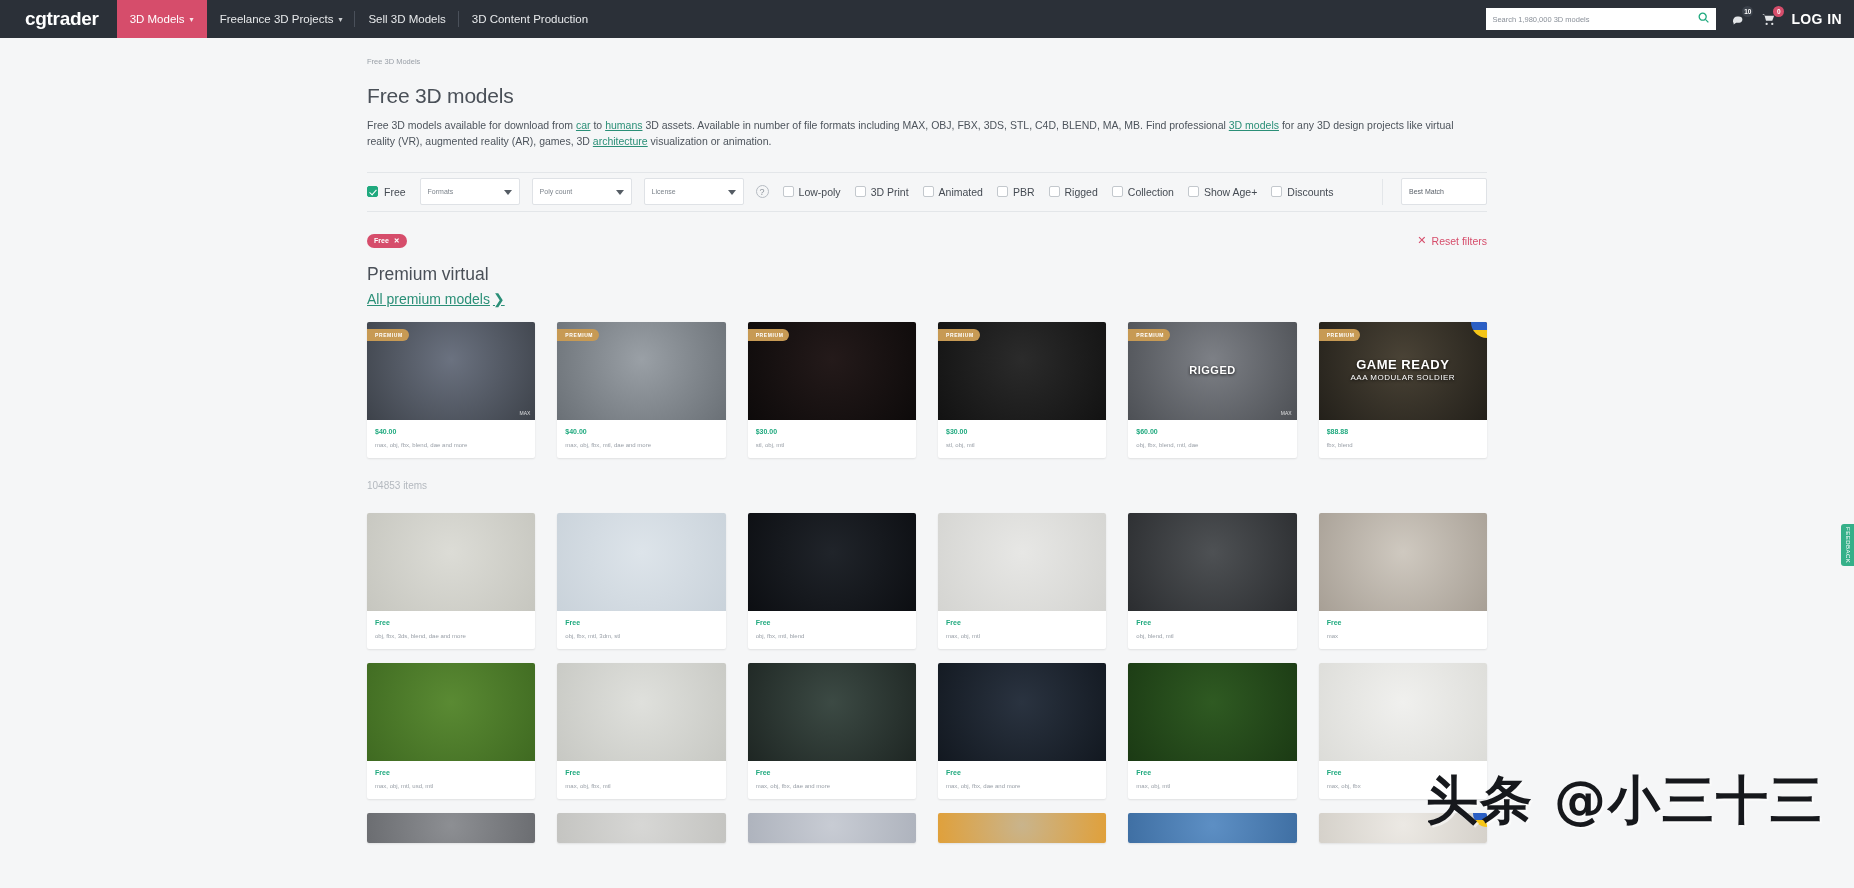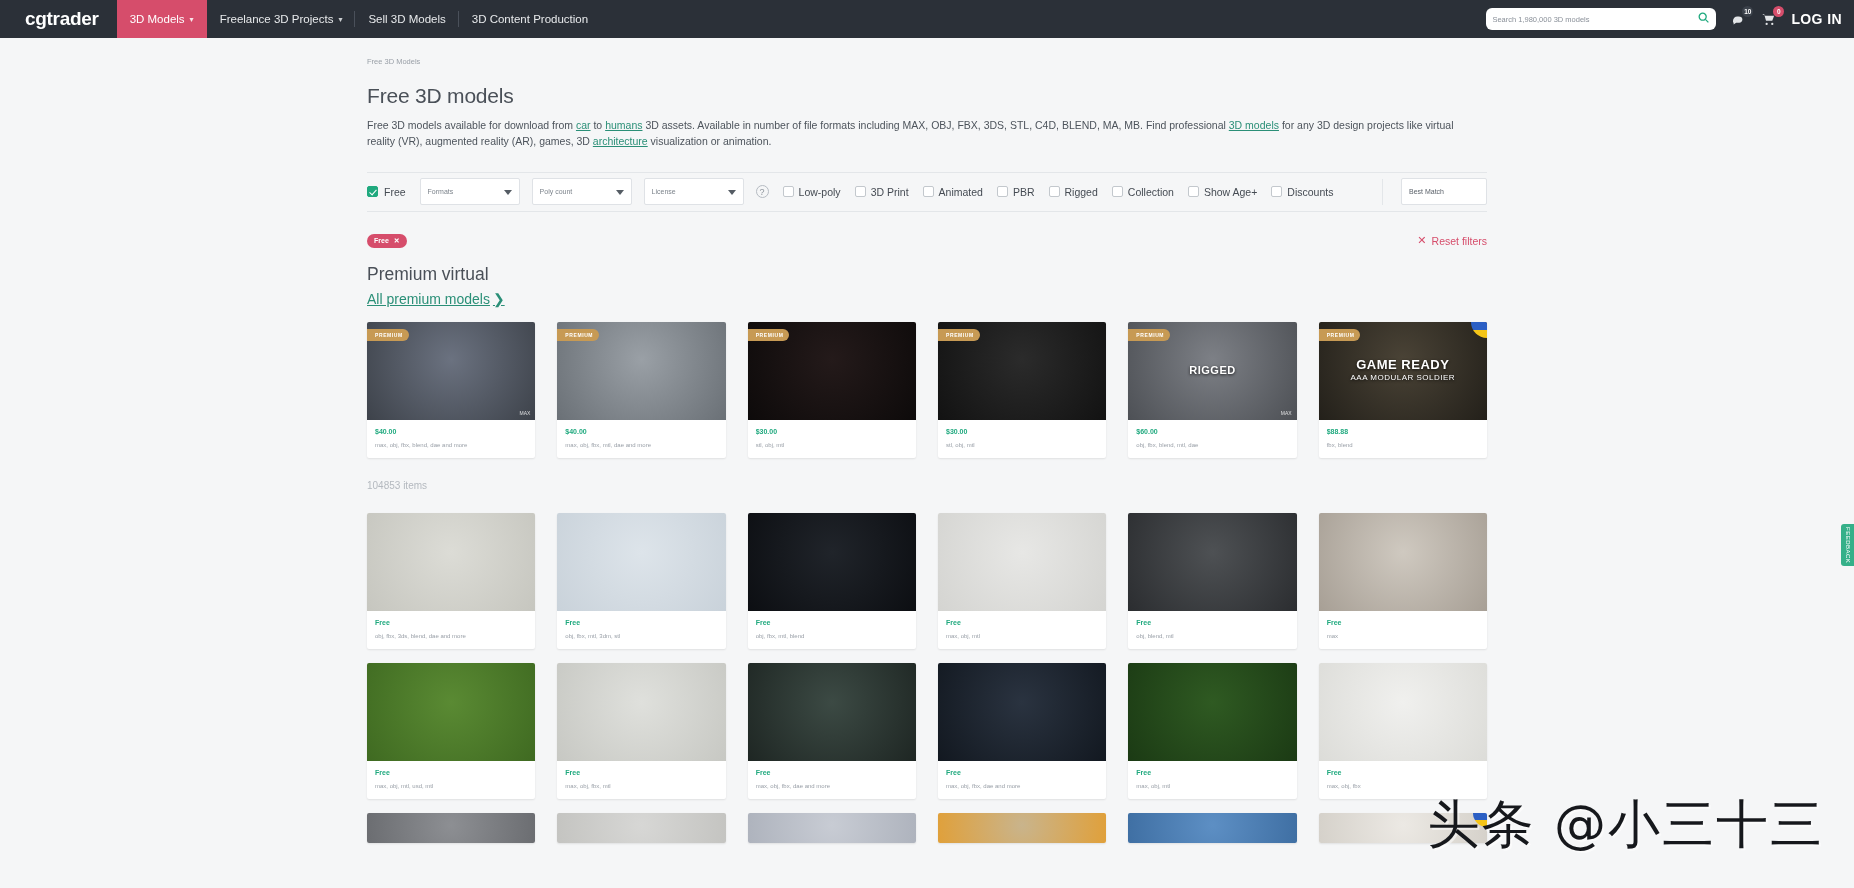--- a/index.html
+++ b/index.html
@@ -47,21 +47,21 @@
   }
   .nav-right {
     margin-left: auto;
     display: flex; align-items: center;
     padding-right: 12px;
     gap: 14px;
   }
   .searchbox {
     width: 230px; height: 22px;
     background: #fff;
-    border-radius: 6px;
+    border-radius: 0;
     display: flex; align-items: center;
     padding: 0 6px;
     position: relative;
   }
   .searchbox .ph {
     font-size: 7.5px;
     color: #8a9099;
     white-space: nowrap;
     overflow: hidden;
     flex: 1;
@@ -331,23 +331,23 @@
     font-size: 6px;
     display: flex; align-items: center; justify-content: center;
     writing-mode: vertical-rl;
     letter-spacing: .5px;
     z-index: 50;
   }
 
   
   .watermark {
     position: fixed;
-    right: 30px; bottom: 28px;
+    right: 30px; bottom: 52px;
     font-size: 52px;
-    font-weight: 400;
+    font-weight: 700;
     color: #16181c;
     font-family: "DejaVu Sans", sans-serif;
     letter-spacing: 2px;
     z-index: 60;
     text-shadow: 2px 2px 0 rgba(255,255,255,.55);
     pointer-events: none;
     margin-top: 16px;
   }
 </style>
 </head>

